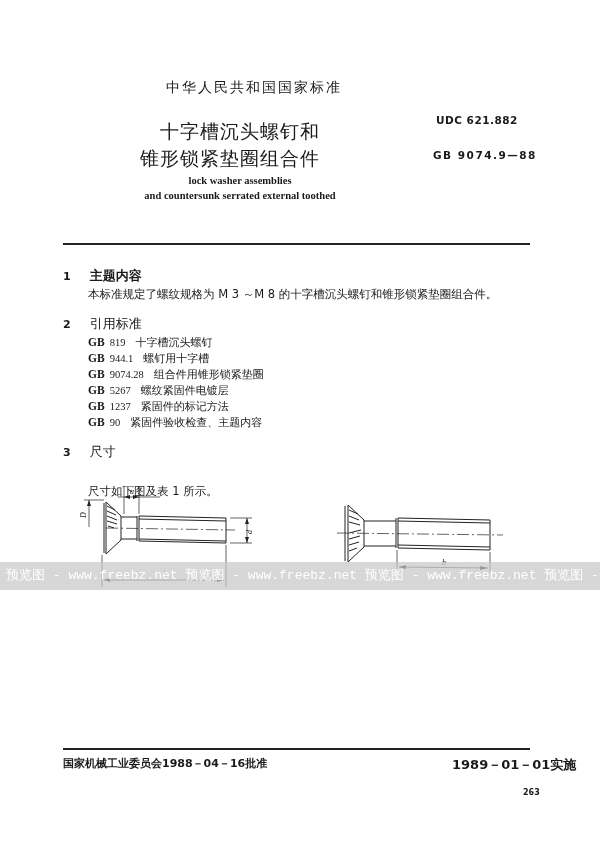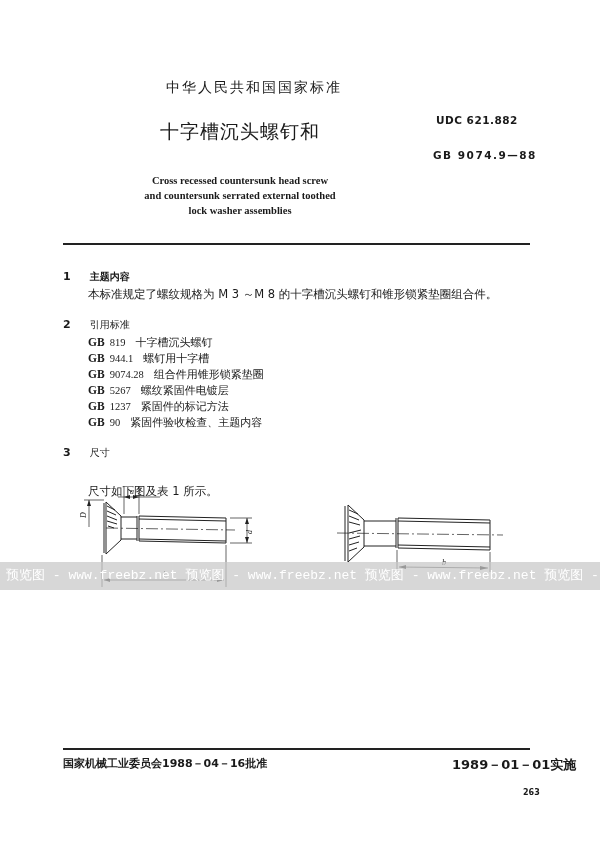--- a/index.html
+++ b/index.html
@@ -17,21 +17,21 @@
   #title-cn { left: 140px; top: 118px; width: 180px; text-align: right; font-size: 19px; line-height: 27px; letter-spacing: 1px; }
   #title-en { left: 120px; top: 173px; width: 240px; text-align: center; font-size: 10.5px; line-height: 15px; font-weight: bold; }
   #udc { left: 436px; top: 114px; font-size: 10.5px; font-weight: bold; letter-spacing: 0.5px; }
   #gbno { left: 433px; top: 149px; font-size: 10.5px; font-weight: bold; letter-spacing: 1.5px; }
 
   .rule { position: absolute; height: 2px; background: #222; }
   #rule-top { left: 63px; top: 243px; width: 467px; }
   #rule-bottom { left: 63px; top: 748px; width: 467px; }
 
   .sec-num { font-weight: bold; font-size: 11px; }
-  .sec-title { font-size: 10px; }
+  .sec-title { font-size: 13px; }
   .body-txt { font-size: 11.5px; }
   .ref-row { position: absolute; left: 88px; font-size: 11px; white-space: nowrap; }
   .ref-row .gb { font-weight: bold; font-size: 11.5px; }
   .ref-row .code { font-size: 10.5px; margin-left: 5px; margin-right: 10px; }
 
   #watermark {
     position: absolute; left: 0; top: 562px; width: 600px; height: 28px;
     background: rgba(200,200,200,0.72);
     color: #ffffff; font-size: 13px; line-height: 28px; white-space: nowrap; overflow: hidden;
   }
@@ -39,26 +39,26 @@
   #footer-right { left: 452px; top: 756px; font-size: 13px; font-weight: bold; }
   #page-num { left: 523px; top: 788px; font-size: 8px; font-weight: bold; }
 </style>
 </head>
 <body>
 
 <div id="national-std" class="abs cn-sans">中华人民共和国国家标准</div>
 
 <div id="title-cn" class="abs cn-sans">
   <div>十字槽沉头螺钉和</div>
+  <div>锥形锁紧垫圈组合件</div>
 </div>
 
 <div id="title-en" class="abs serif">
-  <div>Cross recessed countersunk head screw</div>
+  <div>lock washer assemblies</div>
   <div>and countersunk serrated external toothed</div>
-  <div>lock washer assemblies</div>
 </div>
 
 <div id="udc" class="abs cn-sans">UDC 621.882</div>
 <div id="gbno" class="abs cn-sans">GB 9074.9—88</div>
 
 <div id="rule-top" class="rule"></div>
 
 <div class="abs" style="left:63px; top:265px;">
   <span class="sec-num cn-sans">1</span>
   <span class="sec-title cn-sans" style="margin-left:14px; font-weight:bold;">主题内容</span>

